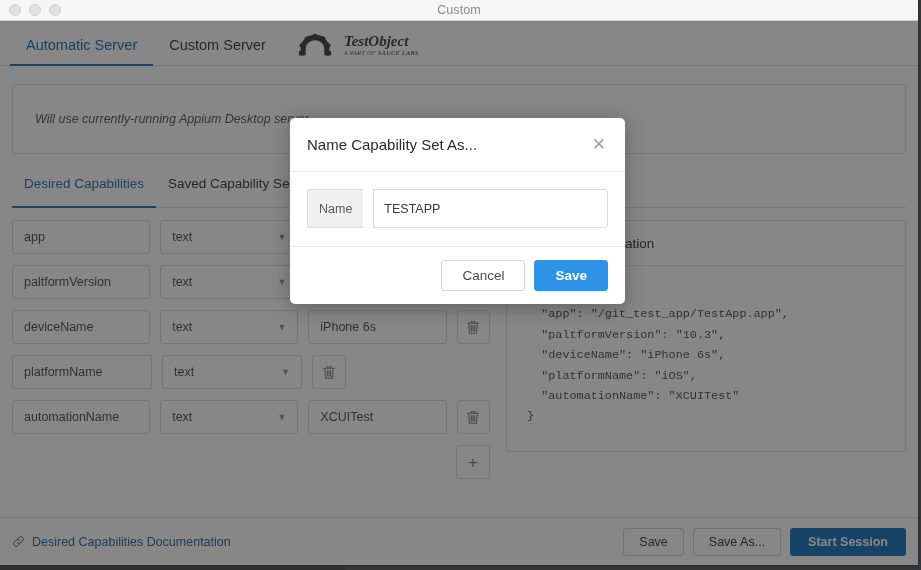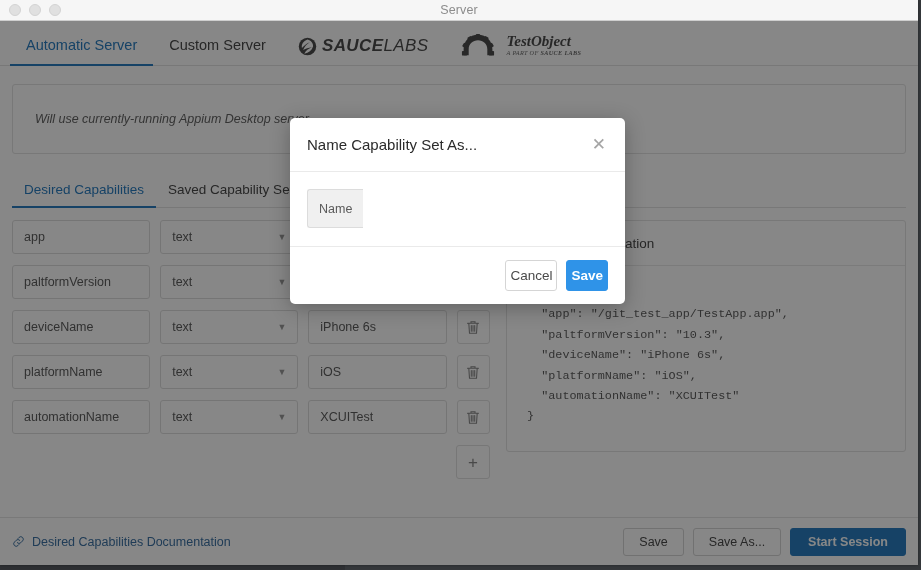--- a/index.html
+++ b/index.html
@@ -98,21 +98,21 @@
   #notice-text { font-size: 12.5px; font-style: italic; color: #636363; }
 
   
   #caps-tabs {
     display: flex; align-items: flex-end;
     margin: 18px 12px 0 12px; height: 36px;
     border-bottom: 1px solid #e2e2e2;
   }
   .caps-tab {
     font-size: 13.5px; color: #4a4a4a;
-    padding: 0 12px 10px 12px; position: relative; cursor: pointer;
+    padding: 0 12px 16px 12px; position: relative; cursor: pointer;
     white-space: nowrap;
   }
   .caps-tab.active { color: #2b7ec1; }
   .caps-tab.active::after {
     content: ""; position: absolute; left: 0; right: 0; bottom: -1px;
     height: 2.5px; background: #2b7ec1;
   }
 
   
   #content-cols { display: flex; margin: 12px 12px 0 12px; gap: 16px; }
@@ -207,21 +207,21 @@
     flex: 1; border: 1px solid #dcdcdc; border-radius: 0 3px 3px 0;
     font-size: 12.5px; color: #3a3a3a; padding: 0 10px;
     font-family: "Liberation Sans", sans-serif; outline: none;
     background: #fff;
   }
   #modal-footer {
     padding: 13px 17px; display: flex; justify-content: flex-end;
     gap: 9px; align-items: center;
   }
   .modal-btn {
-    height: 31px; padding: 0 4px; border-radius: 3px;
+    height: 31px; padding: 0 20px; border-radius: 3px;
     font-size: 13.5px; cursor: pointer; border: 1px solid #d5d5d5;
     background: #fff; color: #4a4a4a;
     display: flex; align-items: center;
   }
   .modal-btn.primary {
     background: #2f93e8; border-color: #2f93e8; color: #fff; font-weight: bold;
   }
 </style>
 </head>
 <body>
@@ -229,42 +229,33 @@
 <div id="behind-window"></div>
 
 <div id="app-window">
 
   <div id="titlebar">
     <div id="traffic-lights">
       <span class="traffic-light"></span>
       <span class="traffic-light"></span>
       <span class="traffic-light"></span>
     </div>
-    <div id="window-title">Server</div>
+    <div id="window-title">Custom</div>
   </div>
 
   <div id="app-body">
 
     <div id="server-tabs">
       <div class="server-tab active">
         <span>Automatic Server</span>
       </div>
       <div class="server-tab">
         <span>Custom Server</span>
       </div>
 
-      <div class="server-tab logo-tab">
-        <span class="sl-wrap">
-          <svg class="sl-mark" viewBox="0 0 24 24">
-            <circle cx="12" cy="12" r="11" fill="#4d4d4d"></circle>
-            <path d="M12 3 C6.5 5 4 9 5 14 C8 10.5 10.5 8 15 6.5 C11 9 8 12 6.5 16.5 C10 14.5 13 13.5 17.5 13 C13 15 10 17 8 21 C13.5 20 17.5 17 19 12 C19.6 8 16.5 4 12 3 Z" fill="#ffffff"></path>
-          </svg>
-          <span class="sl-text"><span>SAUCE</span><span class="thin">LABS</span></span>
-        </span>
-      </div>
 
       <div class="server-tab logo-tab">
         <span class="to-wrap">
           <svg class="to-mark" viewBox="0 0 40 26">
             <g fill="#4d4d4d">
               <path d="M20 1 C10 1 3 8.5 3 18 L3 25 L9 25 L9 18 C9 12 14 7.5 20 7.5 C26 7.5 31 12 31 18 L31 25 L37 25 L37 18 C37 8.5 30 1 20 1 Z"></path>
               <rect x="17.5" y="0" width="5" height="5" rx="1"></rect>
               <rect x="8" y="3" width="5" height="5" rx="1" transform="rotate(-28 10.5 5.5)"></rect>
               <rect x="27" y="3" width="5" height="5" rx="1" transform="rotate(28 29.5 5.5)"></rect>
               <rect x="2" y="11" width="5" height="5" rx="1" transform="rotate(-58 4.5 13.5)"></rect>
@@ -339,21 +330,20 @@
             </svg>
           </div>
         </div>
 
         <div class="cap-row">
           <div class="cap-input cap-name">platformName</div>
           <div class="cap-input cap-type">
             <span>text</span>
             <span class="chev">▼</span>
           </div>
-          <div class="cap-input cap-value">iOS</div>
           <div class="row-btn">
             <svg width="14" height="15" viewBox="0 0 14 15">
               <path d="M1.5 3.3 h11 M5 3.3 V1.8 h4 V3.3 M2.8 3.3 l.7 10 h7 l.7-10 M5.3 5.6 v5.6 M7 5.6 v5.6 M8.7 5.6 v5.6" stroke="#8a8a8a" stroke-width="1.1" fill="none" stroke-linecap="round"></path>
             </svg>
           </div>
         </div>
 
         <div class="cap-row">
           <div class="cap-input cap-name">automationName</div>
           <div class="cap-input cap-type">
@@ -411,19 +401,20 @@
 </div>
 
 <div id="modal">
   <div id="modal-header">
     <span id="modal-title">Name Capability Set As...</span>
     <span id="modal-close">✕</span>
   </div>
   <div id="modal-body">
     <div id="name-group">
       <span id="name-label">Name</span>
+      <input id="name-input" type="text" value="TESTAPP" style="">
     </div>
   </div>
   <div id="modal-footer">
     <div class="modal-btn">Cancel</div>
     <div class="modal-btn primary">Save</div>
   </div>
 </div>
 
 </body></html>

